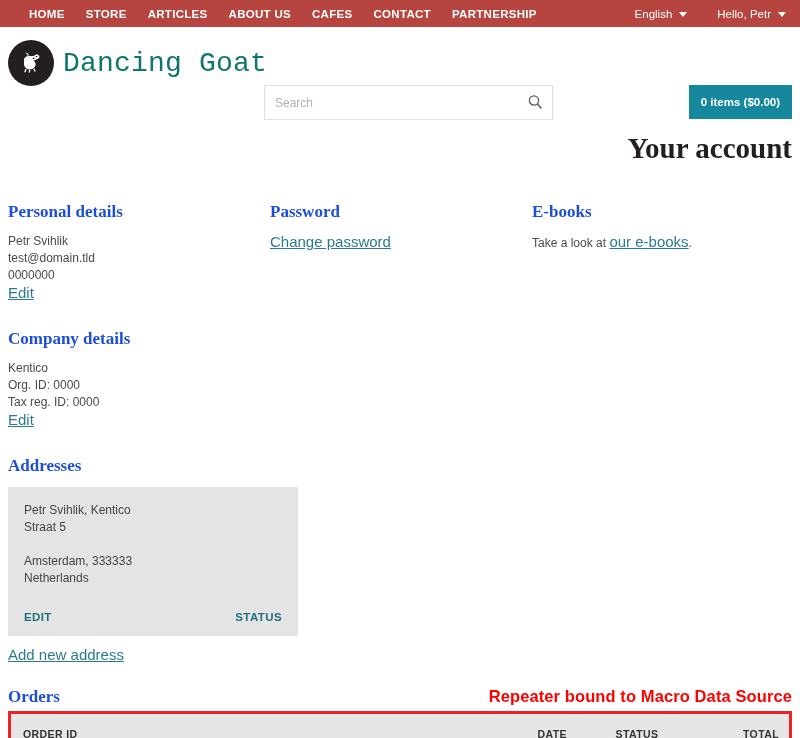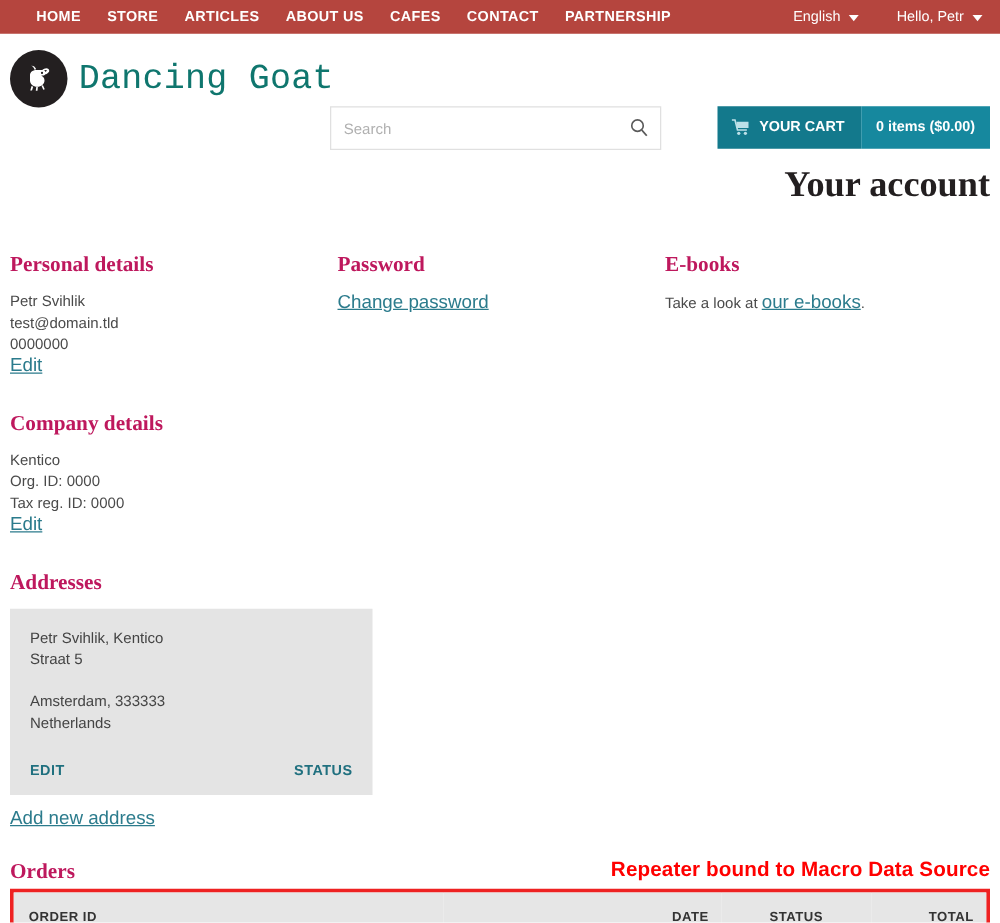--- a/index.html
+++ b/index.html
@@ -86,21 +86,21 @@
     font-family: Liberation Mono, monospace;
     font-size: 28px;
     color: #0f766e;
     letter-spacing: 0.2px;
     white-space: nowrap;
   }
   .searchwrap {
     position: absolute;
     left: 264px;
     top: 58px;
-    width: 265px;
+    width: 289px;
     height: 35px;
     border: 1px solid #e0e0e0;
     display: flex;
     align-items: center;
     background: #fff;
   }
   .searchwrap input {
     border: 0;
     outline: 0;
     flex: 1;
@@ -146,21 +146,21 @@
     font-size: 29px;
     font-weight: bold;
     color: #231f20;
     margin: 33px 0 0 0;
     text-align: right;
   }
   h2.sec {
     font-family: "Liberation Serif", serif;
     font-size: 17px;
     font-weight: bold;
-    color: #be185d;
+    color: #1d4ed8;
     margin: 0 0 11px 0;
   }
   .cols {
     display: flex;
     margin-top: 37px;
   }
   .col-1 { width: 262px; flex: none; }
   .col-2 { width: 262px; flex: none; }
   .col-3 { flex: 1; }
   .txt { font-size: 12px; line-height: 17px; color: #4a4a4a; }
@@ -280,29 +280,20 @@
     <input type="text" placeholder="Search" style="">
     <button class="search-btn">
       <svg width="17" height="17" viewBox="0 0 17 17" aria-hidden="true">
         <circle cx="7" cy="6.5" r="4.6" fill="none" stroke="#5a5a5a" stroke-width="1.3"></circle>
         <line x1="10.4" y1="10" x2="14.4" y2="14.6" stroke="#5a5a5a" stroke-width="1.5"></line>
       </svg>
     </button>
   </div>
 
   <div class="cart">
-    <div class="cart-left">
-      <svg width="15" height="14" viewBox="0 0 15 14" aria-hidden="true">
-        <path d="M0.5 1 H3 L5 9 H12.5" fill="none" stroke="#bde0e8" stroke-width="1.3"></path>
-        <rect x="4.2" y="2.4" width="9.6" height="5" fill="#bde0e8"></rect>
-        <circle cx="6" cy="11.6" r="1.3" fill="#bde0e8"></circle>
-        <circle cx="11.3" cy="11.6" r="1.3" fill="#bde0e8"></circle>
-      </svg>
-      <span>YOUR CART</span>
-    </div>
     <div class="cart-right">0 items ($0.00)</div>
   </div>
 </div>
 
 <div class="content">
 
   <h1 class="page-title">Your account</h1>
 
   <div class="cols">
 

